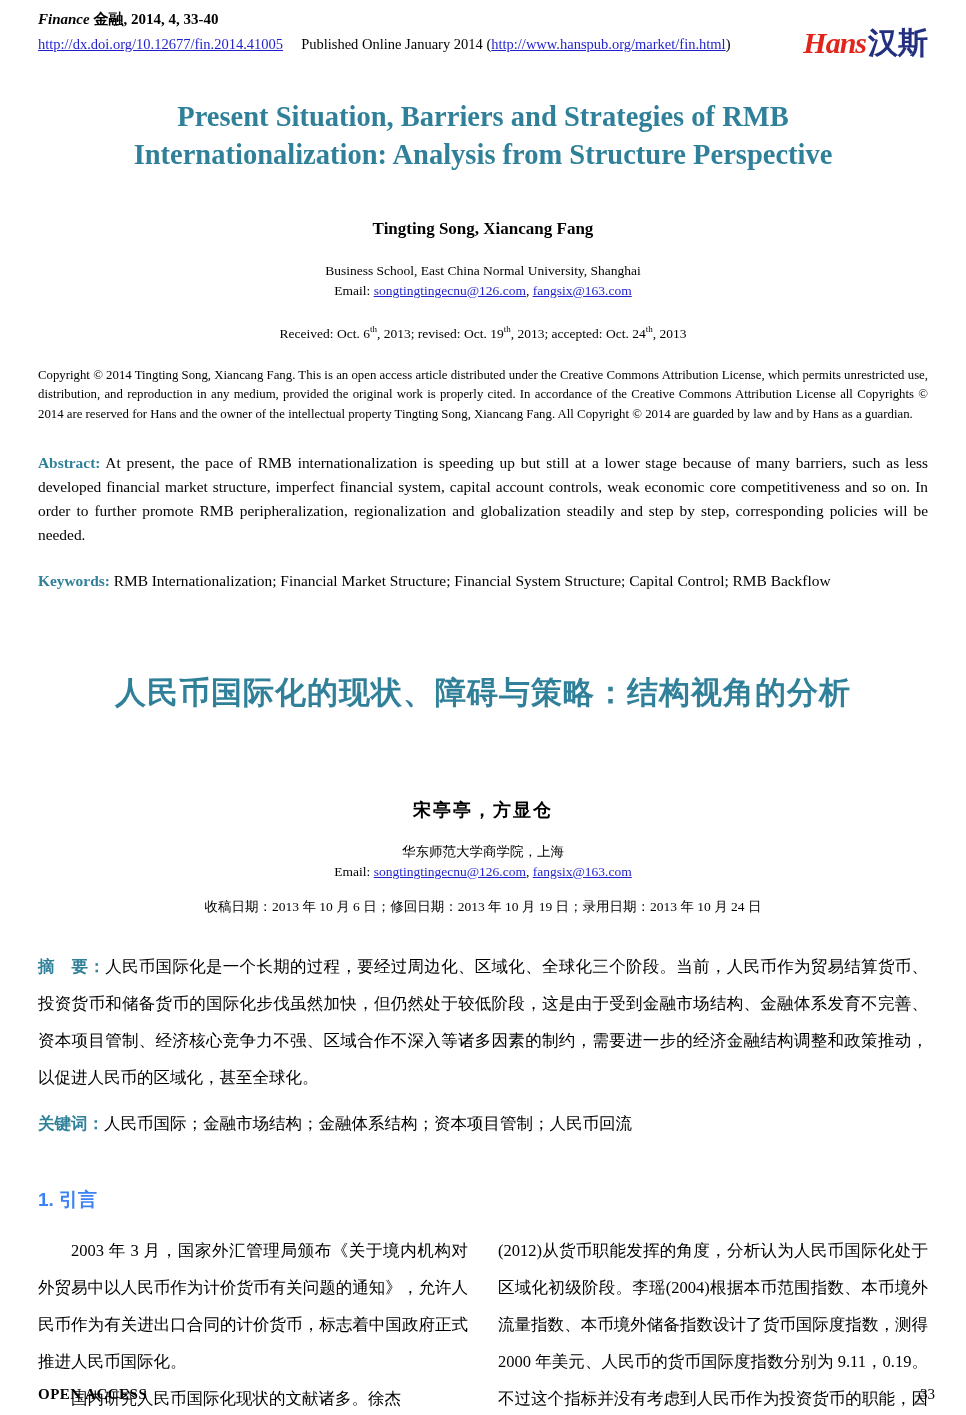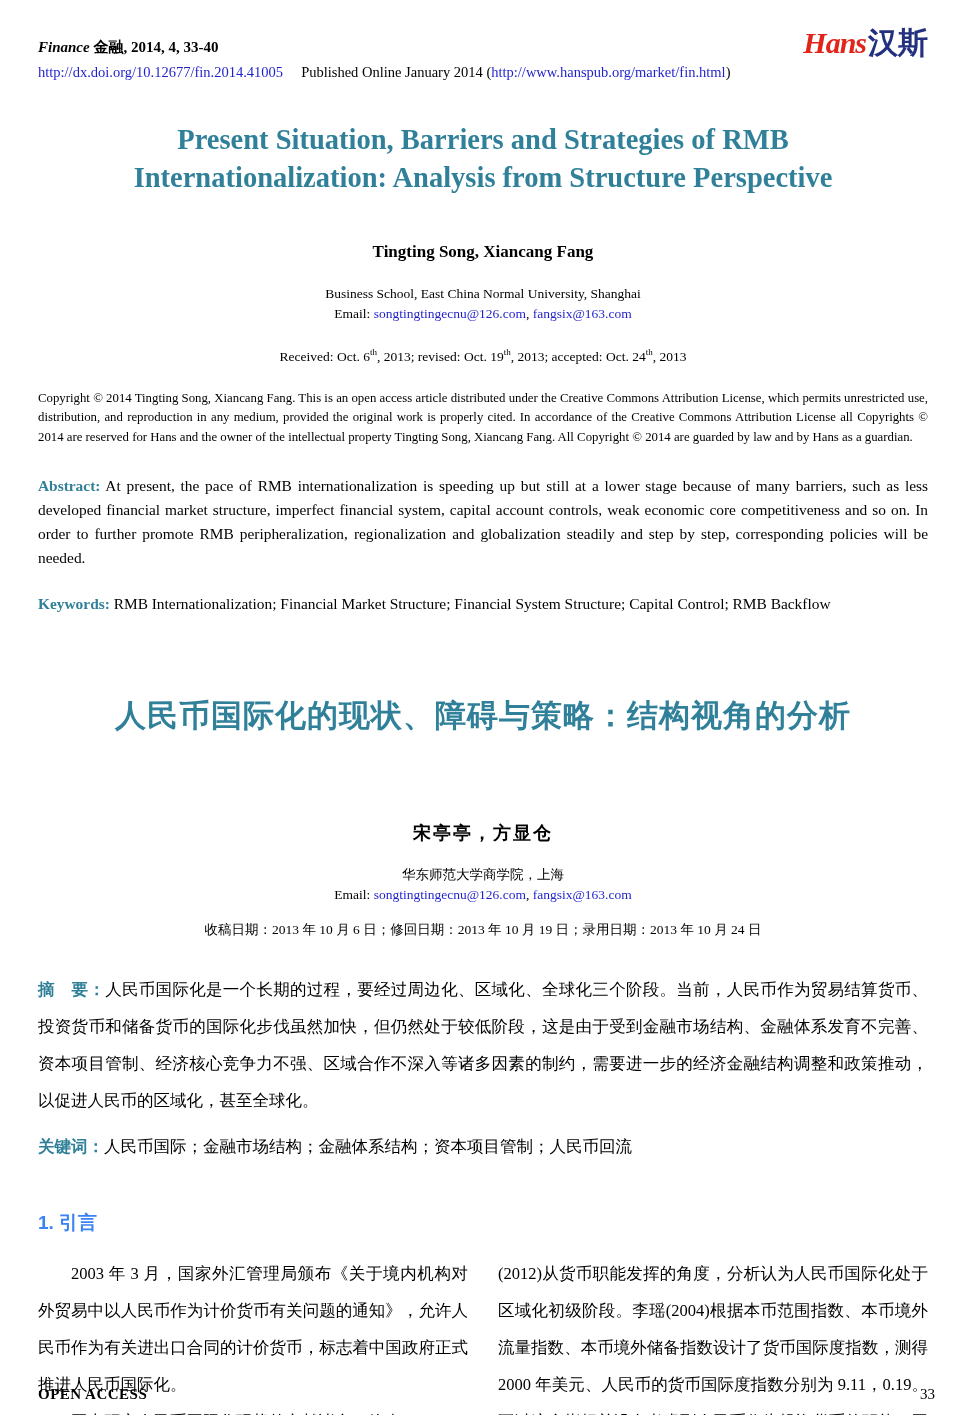--- a/index.html
+++ b/index.html
@@ -11,24 +11,24 @@
     margin: 0 auto;
     background: #ffffff;
     padding: 10px 38px 0 38px;
     font-family: "Liberation Serif", serif;
     color: #000000;
     overflow: hidden;
   }
   
   .hdr { display: flex; justify-content: space-between; align-items: flex-start; }
   .hdr-left { font-size: 15px; }
-  .hdr-line1 { font-weight: bold; margin-top: 28px; }
+  .hdr-line1 { font-weight: bold; }
   .hdr-line1 .jname { font-style: italic; }
   .hdr-line2 { margin-top: 7px; font-size: 14.5px; }
-  .link { color: #1f1fcc; cursor: pointer; }
+  .link { color: #1f1fcc; text-decoration: underline; cursor: pointer; }
   .logo { font-family: Liberation Serif, serif; font-size: 30px; font-weight: bold; white-space: nowrap; line-height: 1; margin-top: 18px; }
   .logo .hans { color: #e1251b; font-style: italic; letter-spacing: -1px; }
   .logo .hanscn { color: #232f7f; margin-left: 2px; }
   
   .title-en {
     margin: 40px auto 0; max-width: 700px;
     text-align: center; color: #30809a;
     font-size: 28.5px; font-weight: bold; line-height: 1.32;
   }
   .authors-en { margin-top: 46px; text-align: center; font-size: 17px; font-weight: bold; }

